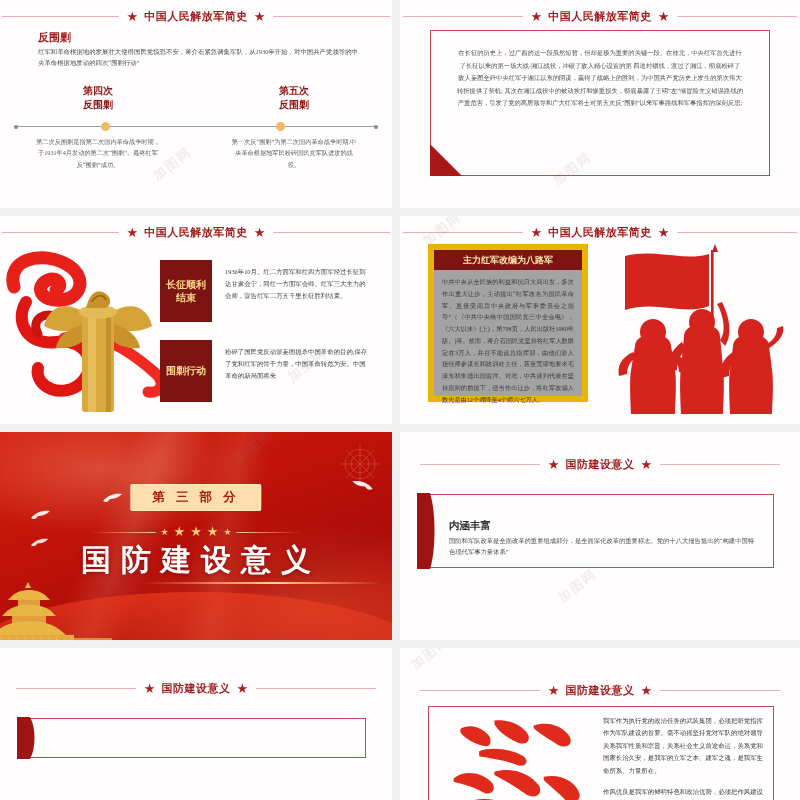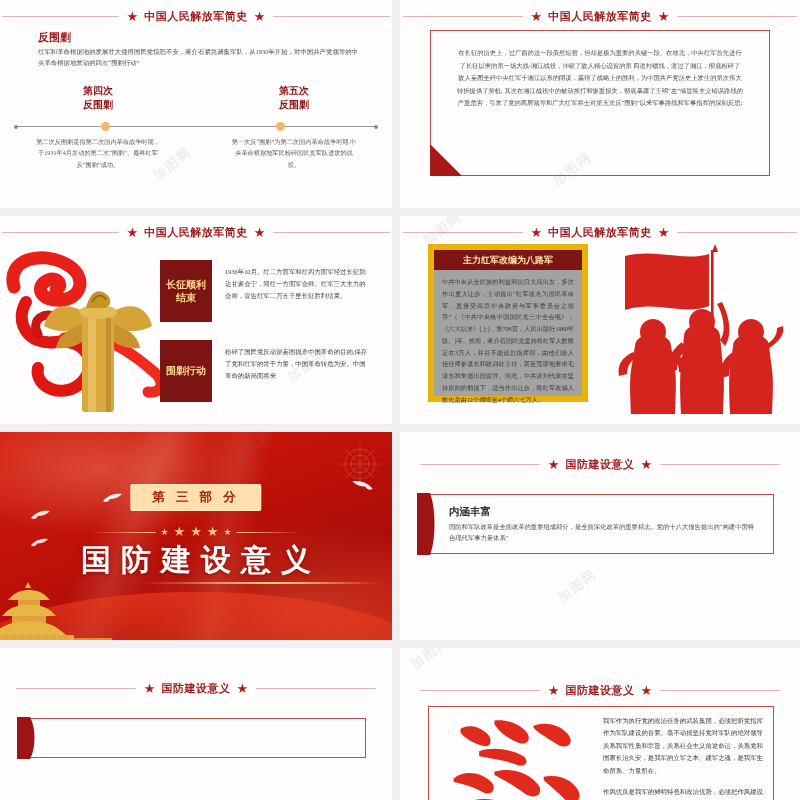--- a/index.html
+++ b/index.html
@@ -170,21 +170,21 @@
   }
   .temple {
     position: absolute; left: -6px; bottom: -4px; width: 118px; height: 66px;
   }
   .dove { position: absolute; }
 
   
   .cards { position: absolute; left: 26px; right: 26px; top: 44px; }
   .card {
     position: relative; border: 1px solid #c24a4a;
-    padding: 10px 14px 10px 22px; margin-bottom: 13px; min-height: 46px;
+    padding: 24px 14px 10px 22px; margin-bottom: 13px; min-height: 46px;
     background: #fffdfd;
   }
   .card-arrow {
     position: absolute; left: -10px; top: -2px; width: 20px; height: calc(100% + 4px);
   }
   .card-h { font-size: 10.5px; font-weight: bold; color: #2f2f2f; margin-bottom: 2px; }
   .card-p { font-size: 6.3px; line-height: 1.75; color: #4a4a4a; }
 
   
   .s8-box {

